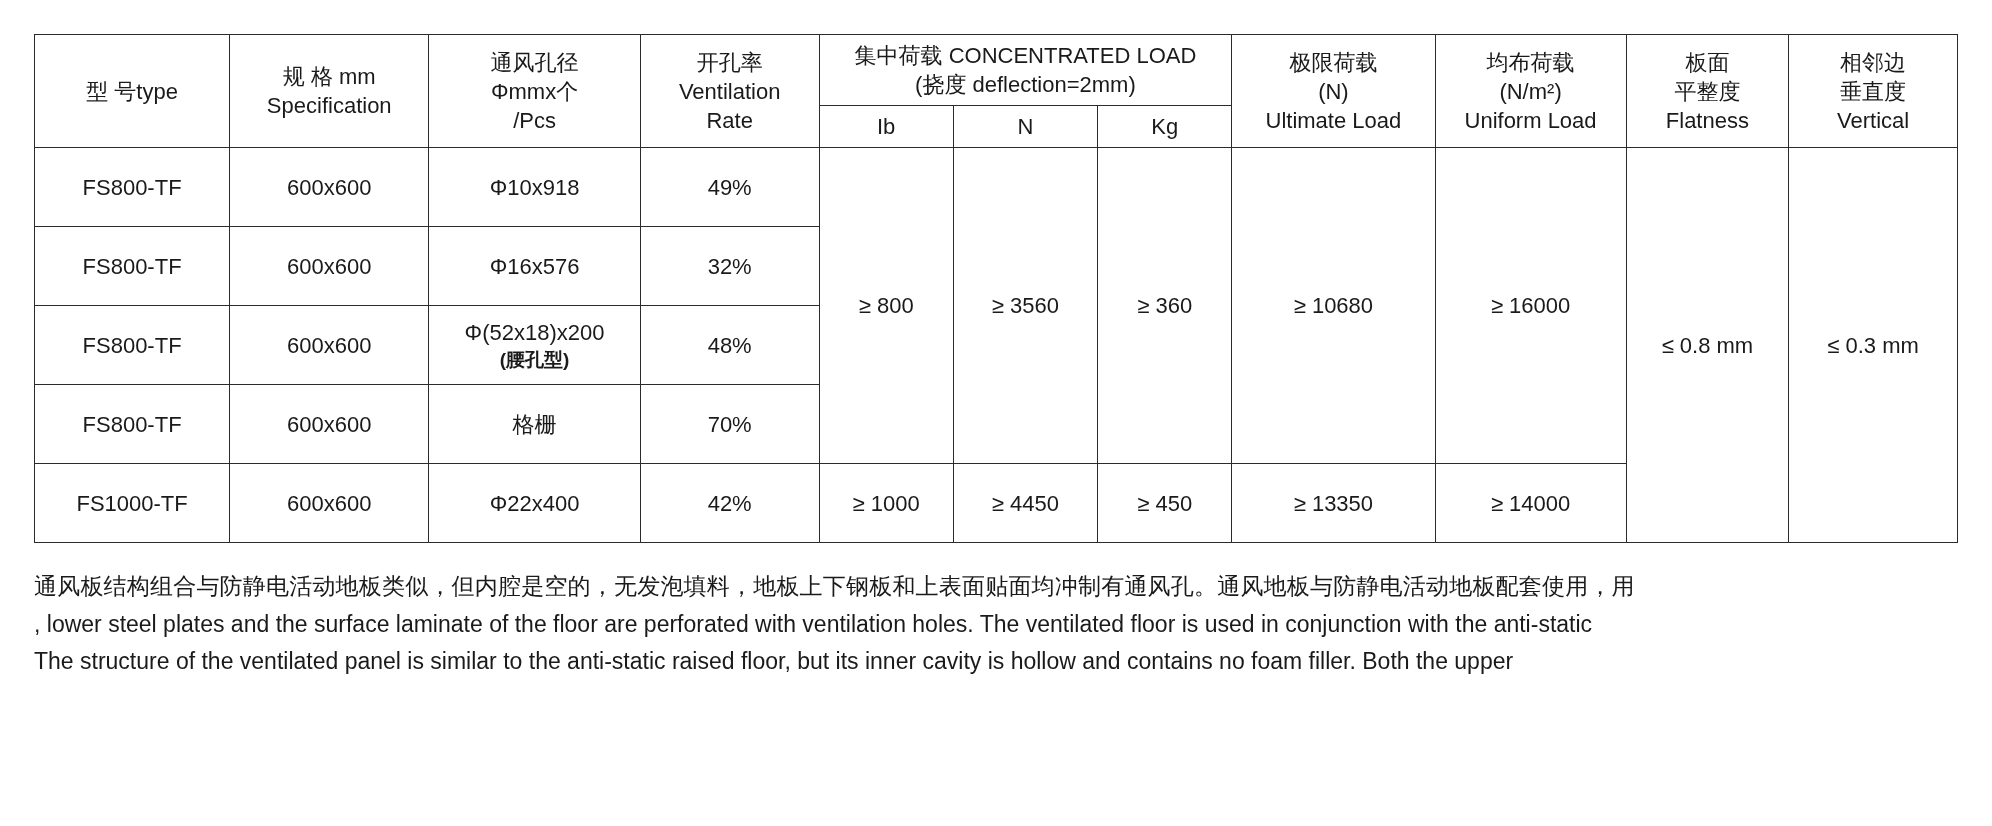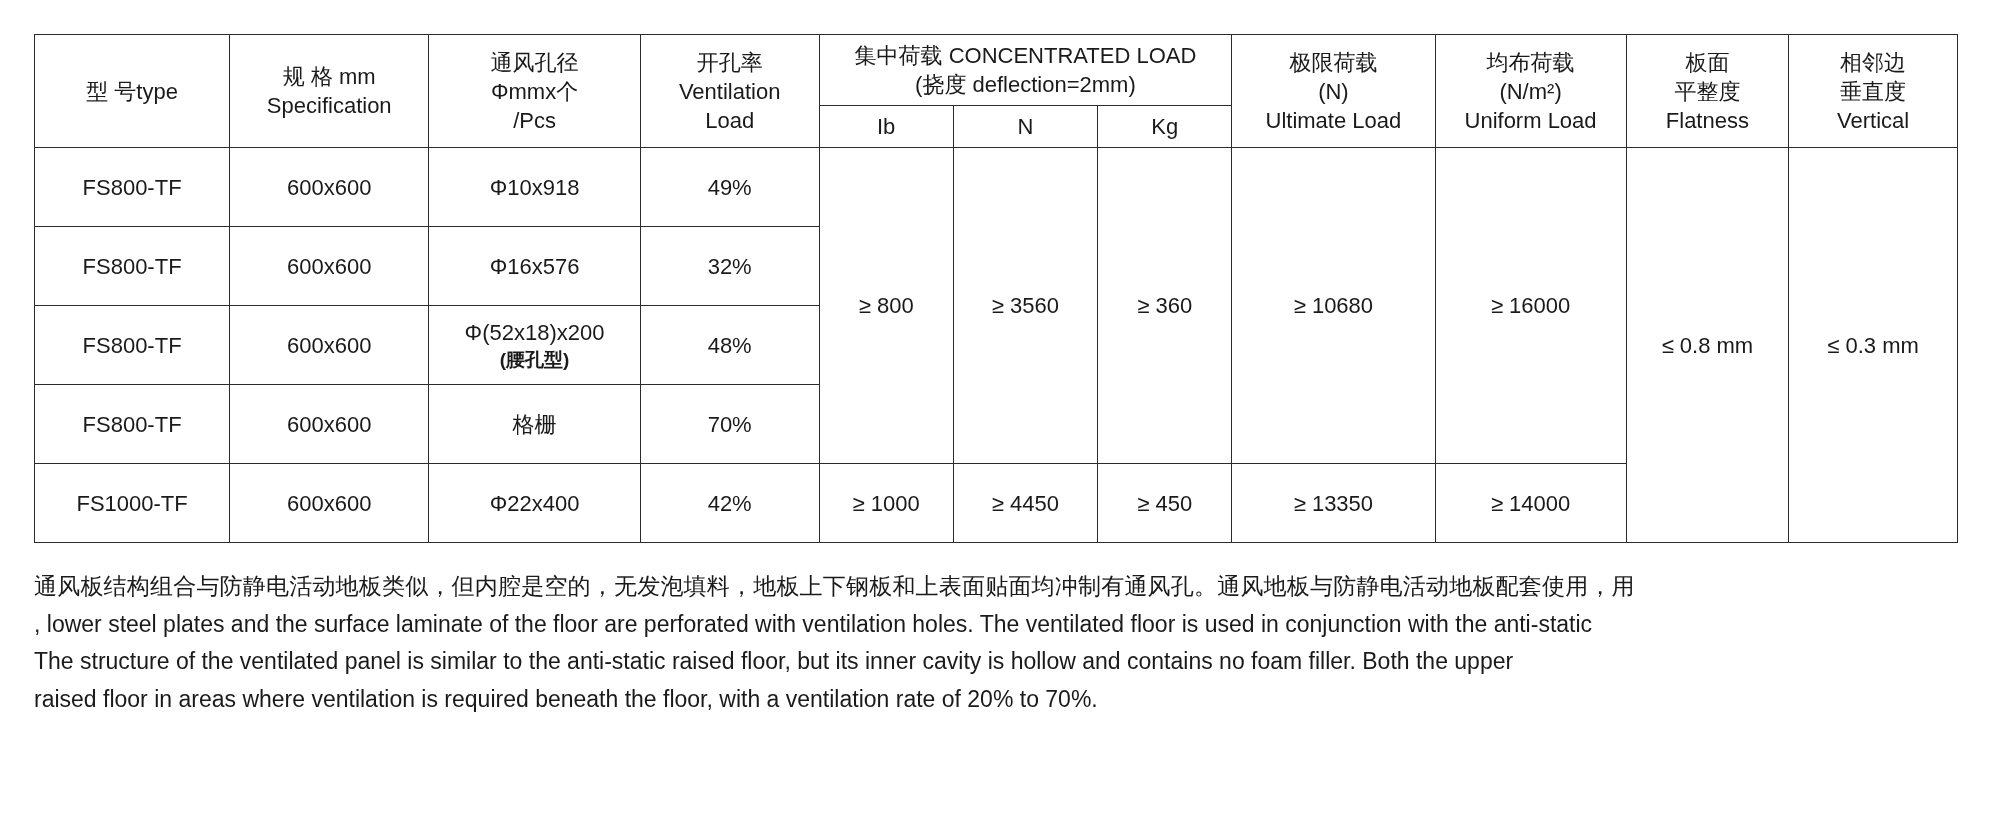--- a/index.html
+++ b/index.html
@@ -106,21 +106,21 @@
           <span class="cell-lines">
             <span>通风孔径</span>
             <span>Φmmx个</span>
             <span>/Pcs</span>
           </span>
         </th>
         <th rowspan="2">
           <span class="cell-lines">
             <span>开孔率</span>
             <span>Ventilation</span>
-            <span>Load</span>
+            <span>Rate</span>
           </span>
         </th>
         <th colspan="3">
           <span class="cell-lines">
             <span>集中荷载 CONCENTRATED LOAD</span>
             <span>(挠度 deflection=2mm)</span>
           </span>
         </th>
         <th rowspan="2">
           <span class="cell-lines">
@@ -205,16 +205,15 @@
         <td>≥ 13350</td>
         <td>≥ 14000</td>
       </tr>
     </tbody>
   </table>
 
   <div class="body-text">
     <p class="cn">通风板结构组合与防静电活动地板类似，但内腔是空的，无发泡填料，地板上下钢板和上表面贴面均冲制有通风孔。通风地板与防静电活动地板配套使用，用</p>
     <p class="en">, lower steel plates and the surface laminate of the floor are perforated with ventilation holes. The ventilated floor is used in conjunction with the anti-static</p>
     <p class="en">The structure of the ventilated panel is similar to the anti-static raised floor, but its inner cavity is hollow and contains no foam filler. Both the upper</p>
-    <p class="en"> raised floor in areas where ventilation is required beneath the floor, with a ventilation rate of 20% to 70%.</p>
   </div>
 
 </div>
 
 </body></html>

